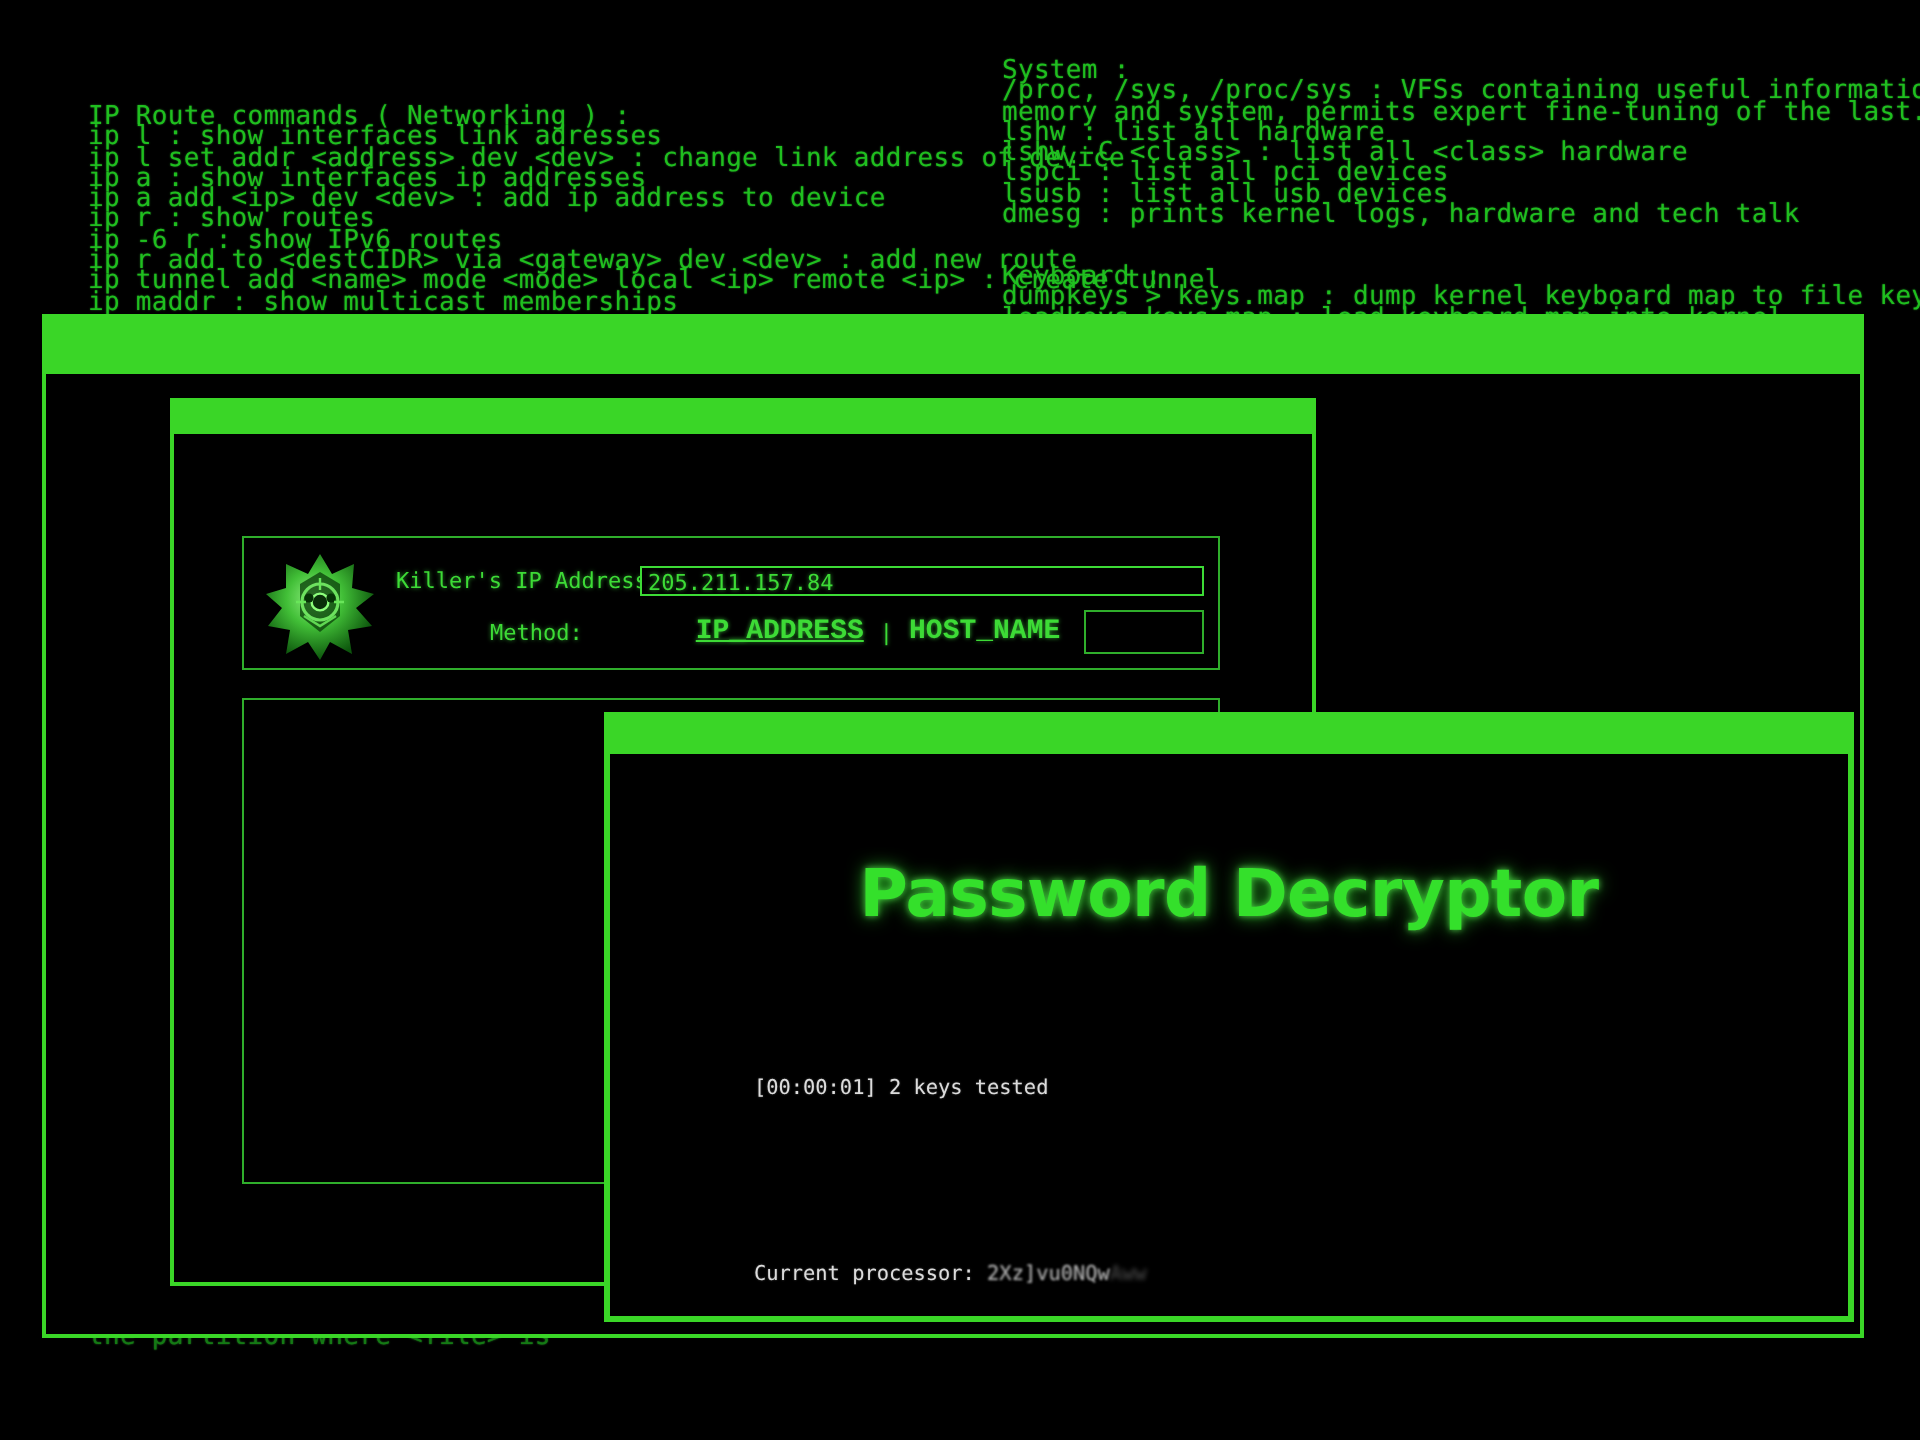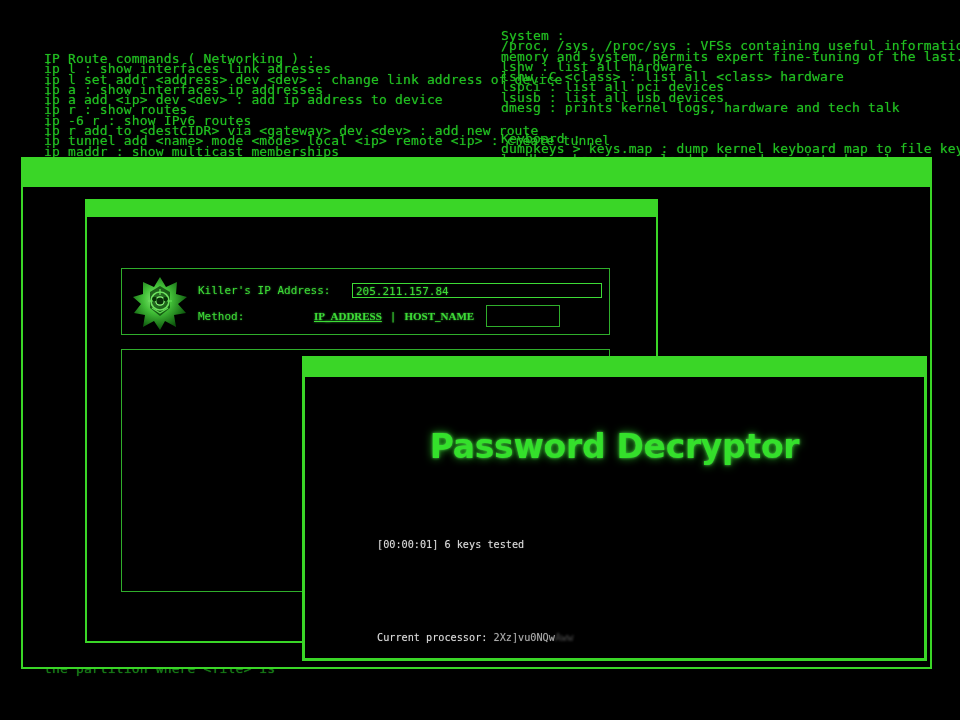--- a/index.html
+++ b/index.html
@@ -102,42 +102,41 @@
     height: 26px;
   }
   .tlabel {
     color: #3ddb36;
     font-size: 11px;
     font-family: "DejaVu Sans Mono", "Liberation Mono", monospace;
     text-shadow: 0 0 2px rgba(70,240,70,0.6);
     white-space: pre;
   }
   .tlabel.w1 { width: 122px; }
-  .tlabel.w2 { width: 116px; }
+  .tlabel.w2 { width: 128px; margin-left: 47px; }
   .ip-input {
     flex: 1;
     height: 15px;
     border: 1px solid #3ddb36;
     box-sizing: border-box;
     background: #000;
     color: #3ddb36;
     font-size: 11px;
     font-family: "DejaVu Sans Mono", "Liberation Mono", monospace;
     line-height: 16px;
     padding-left: 3px;
     text-shadow: 0 0 2px rgba(70,240,70,0.6);
     white-space: pre;
     overflow: hidden;
-    margin-left: 32px;
   }
   .method-opt {
     color: #3ddb36;
-    font-size: 11px;
+    font-size: 14px;
     font-weight: bold;
-    font-family: Liberation Serif, serif;
+    font-family: Liberation Mono, monospace;
     text-shadow: 0 0 2px rgba(70,240,70,0.7);
     white-space: pre;
   }
   .method-opt.sel { text-decoration: underline; }
   .method-sep {
     color: #3ddb36;
     font-size: 11px;
     padding: 0 8px;
     text-shadow: 0 0 2px rgba(70,240,70,0.6);
   }
@@ -298,21 +297,21 @@
   </div>
 
   <div class="win" id="win-decrypt">
     <div class="win-title"></div>
     <div class="win-body">
 
       <div class="decrypt-title">Password Decryptor</div>
 
       <div class="decrypt-lines">
 
-        <div class="dline">[00:00:01] 6 keys tested</div>
+        <div class="dline">[00:00:01] 2 keys tested</div>
 
         <div class="spacer-sm"></div>
 
         <div class="dline keyrow">
           <span>Current processor: </span>
           <span class="passfade">2Xz]vu0NQw</span>
           <span class="passfade2">Aww</span>
         </div>
 
         

